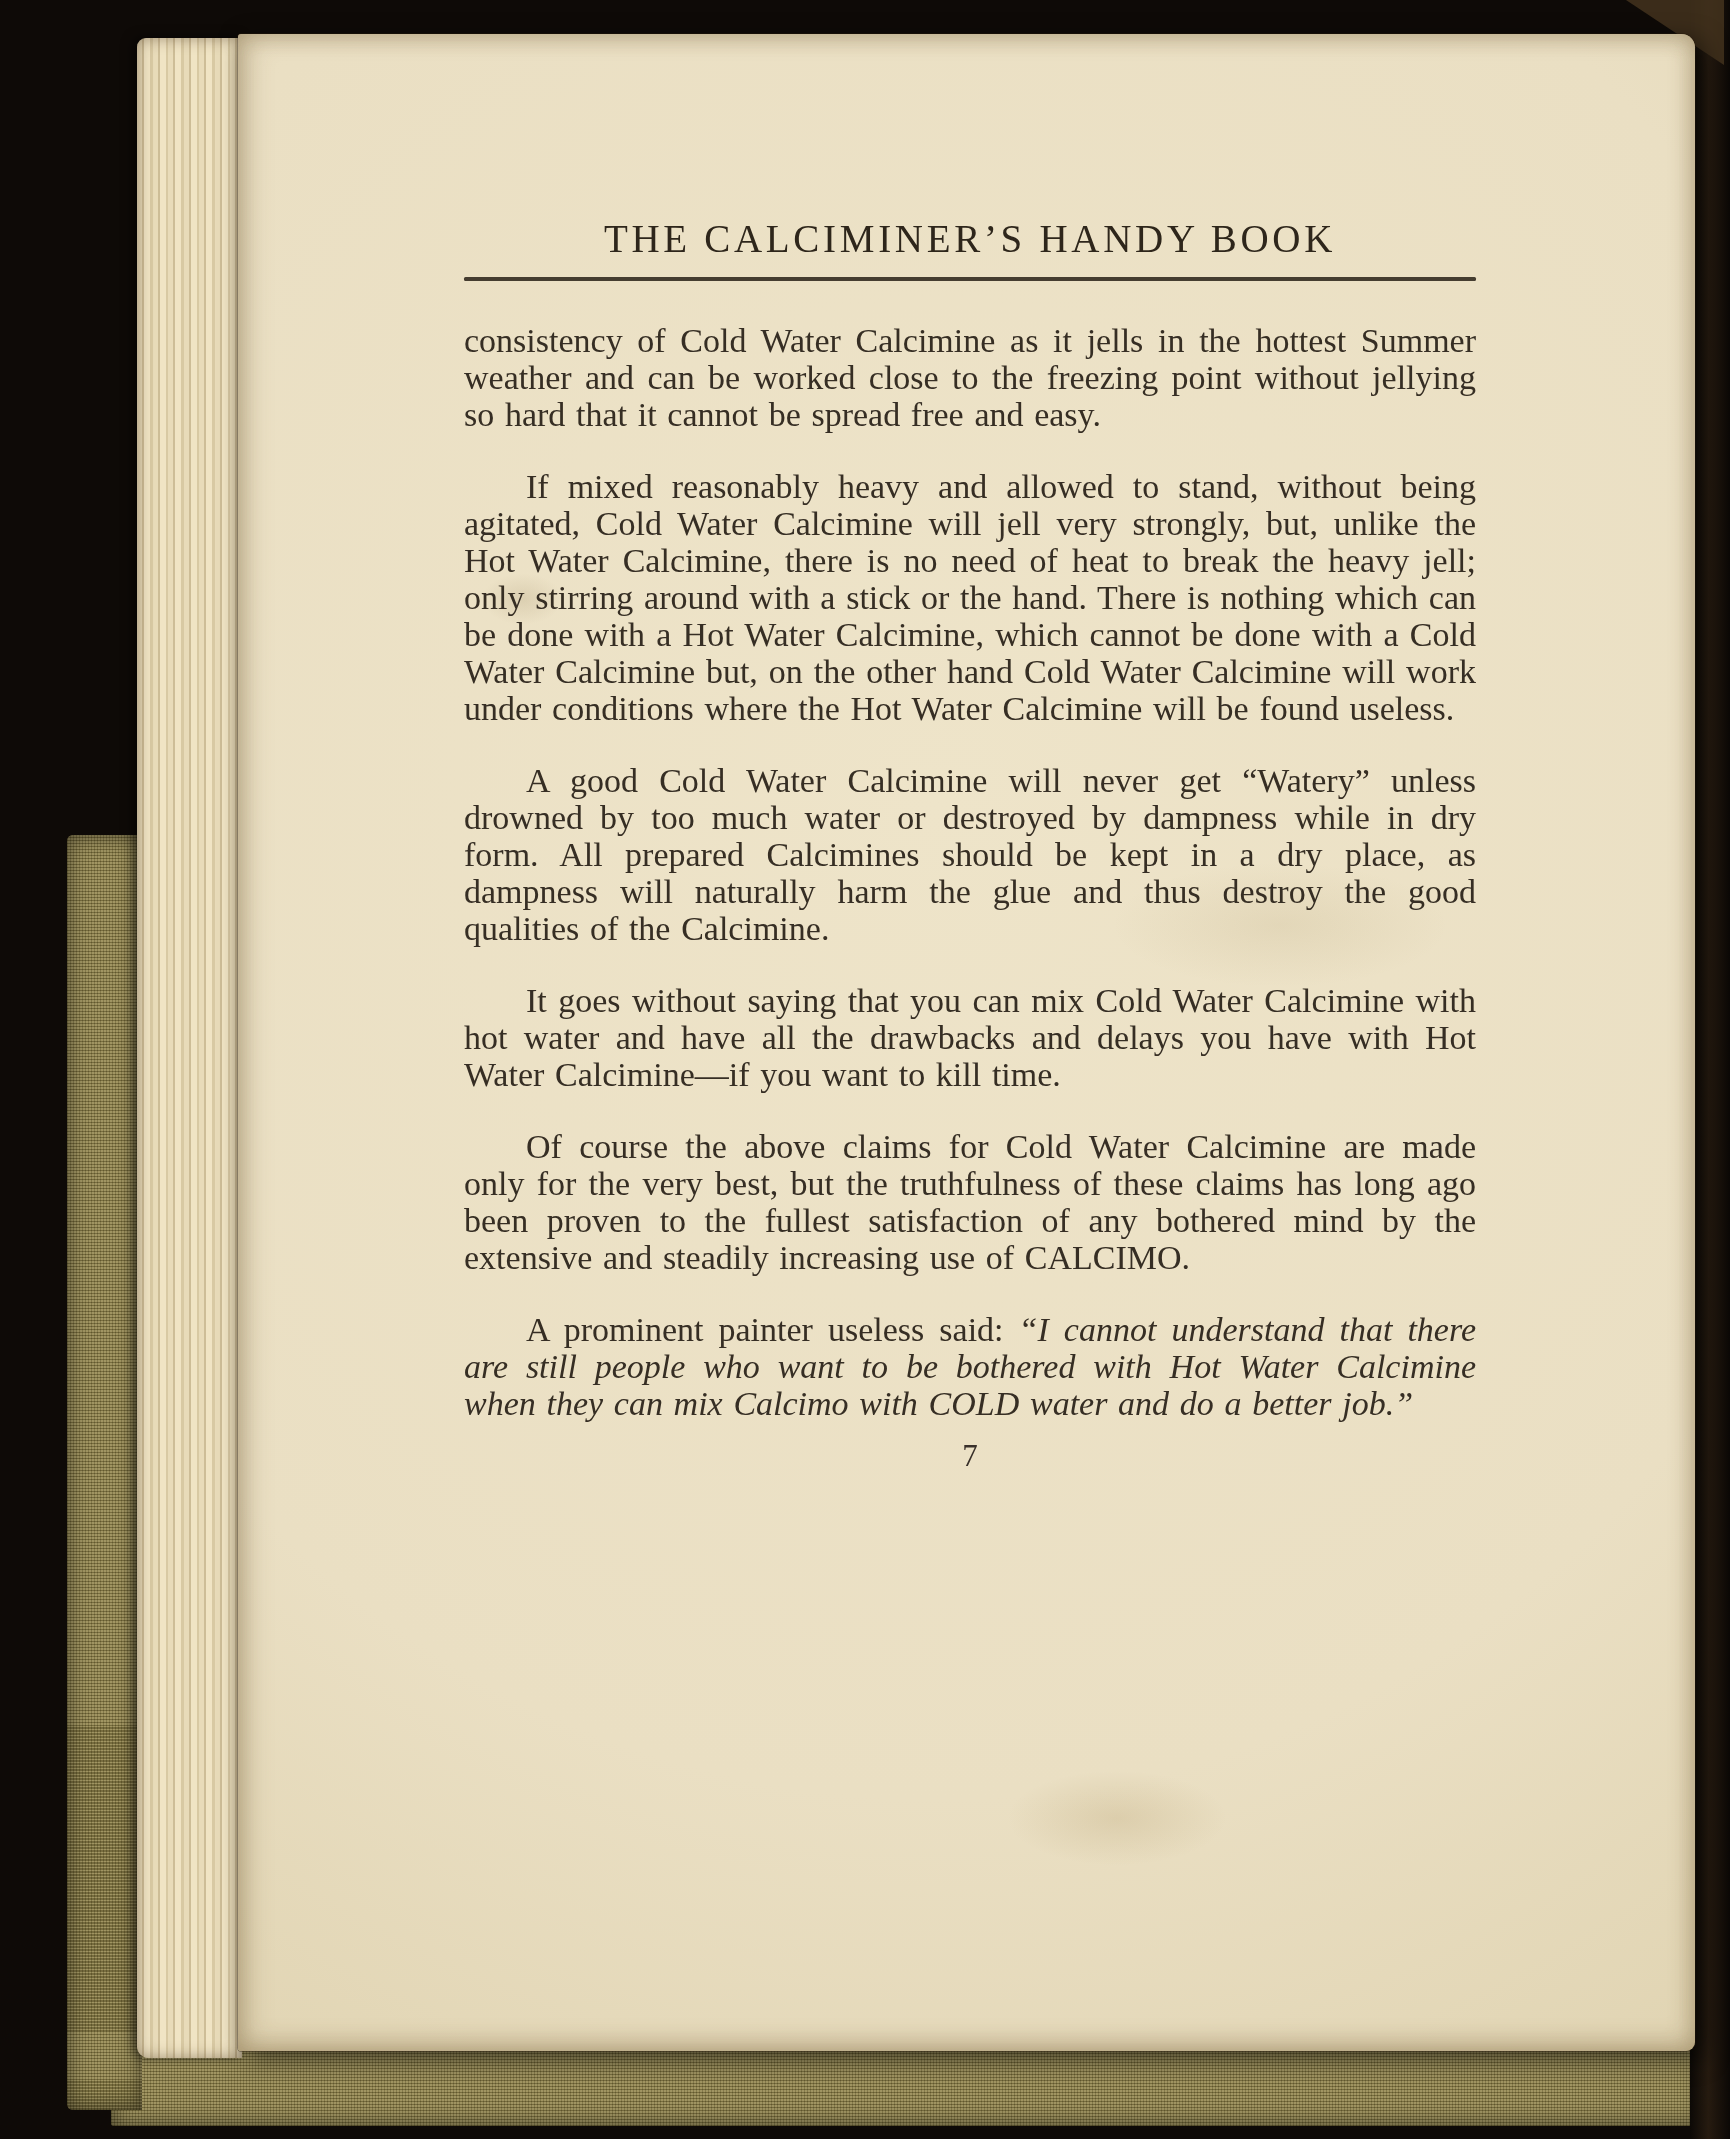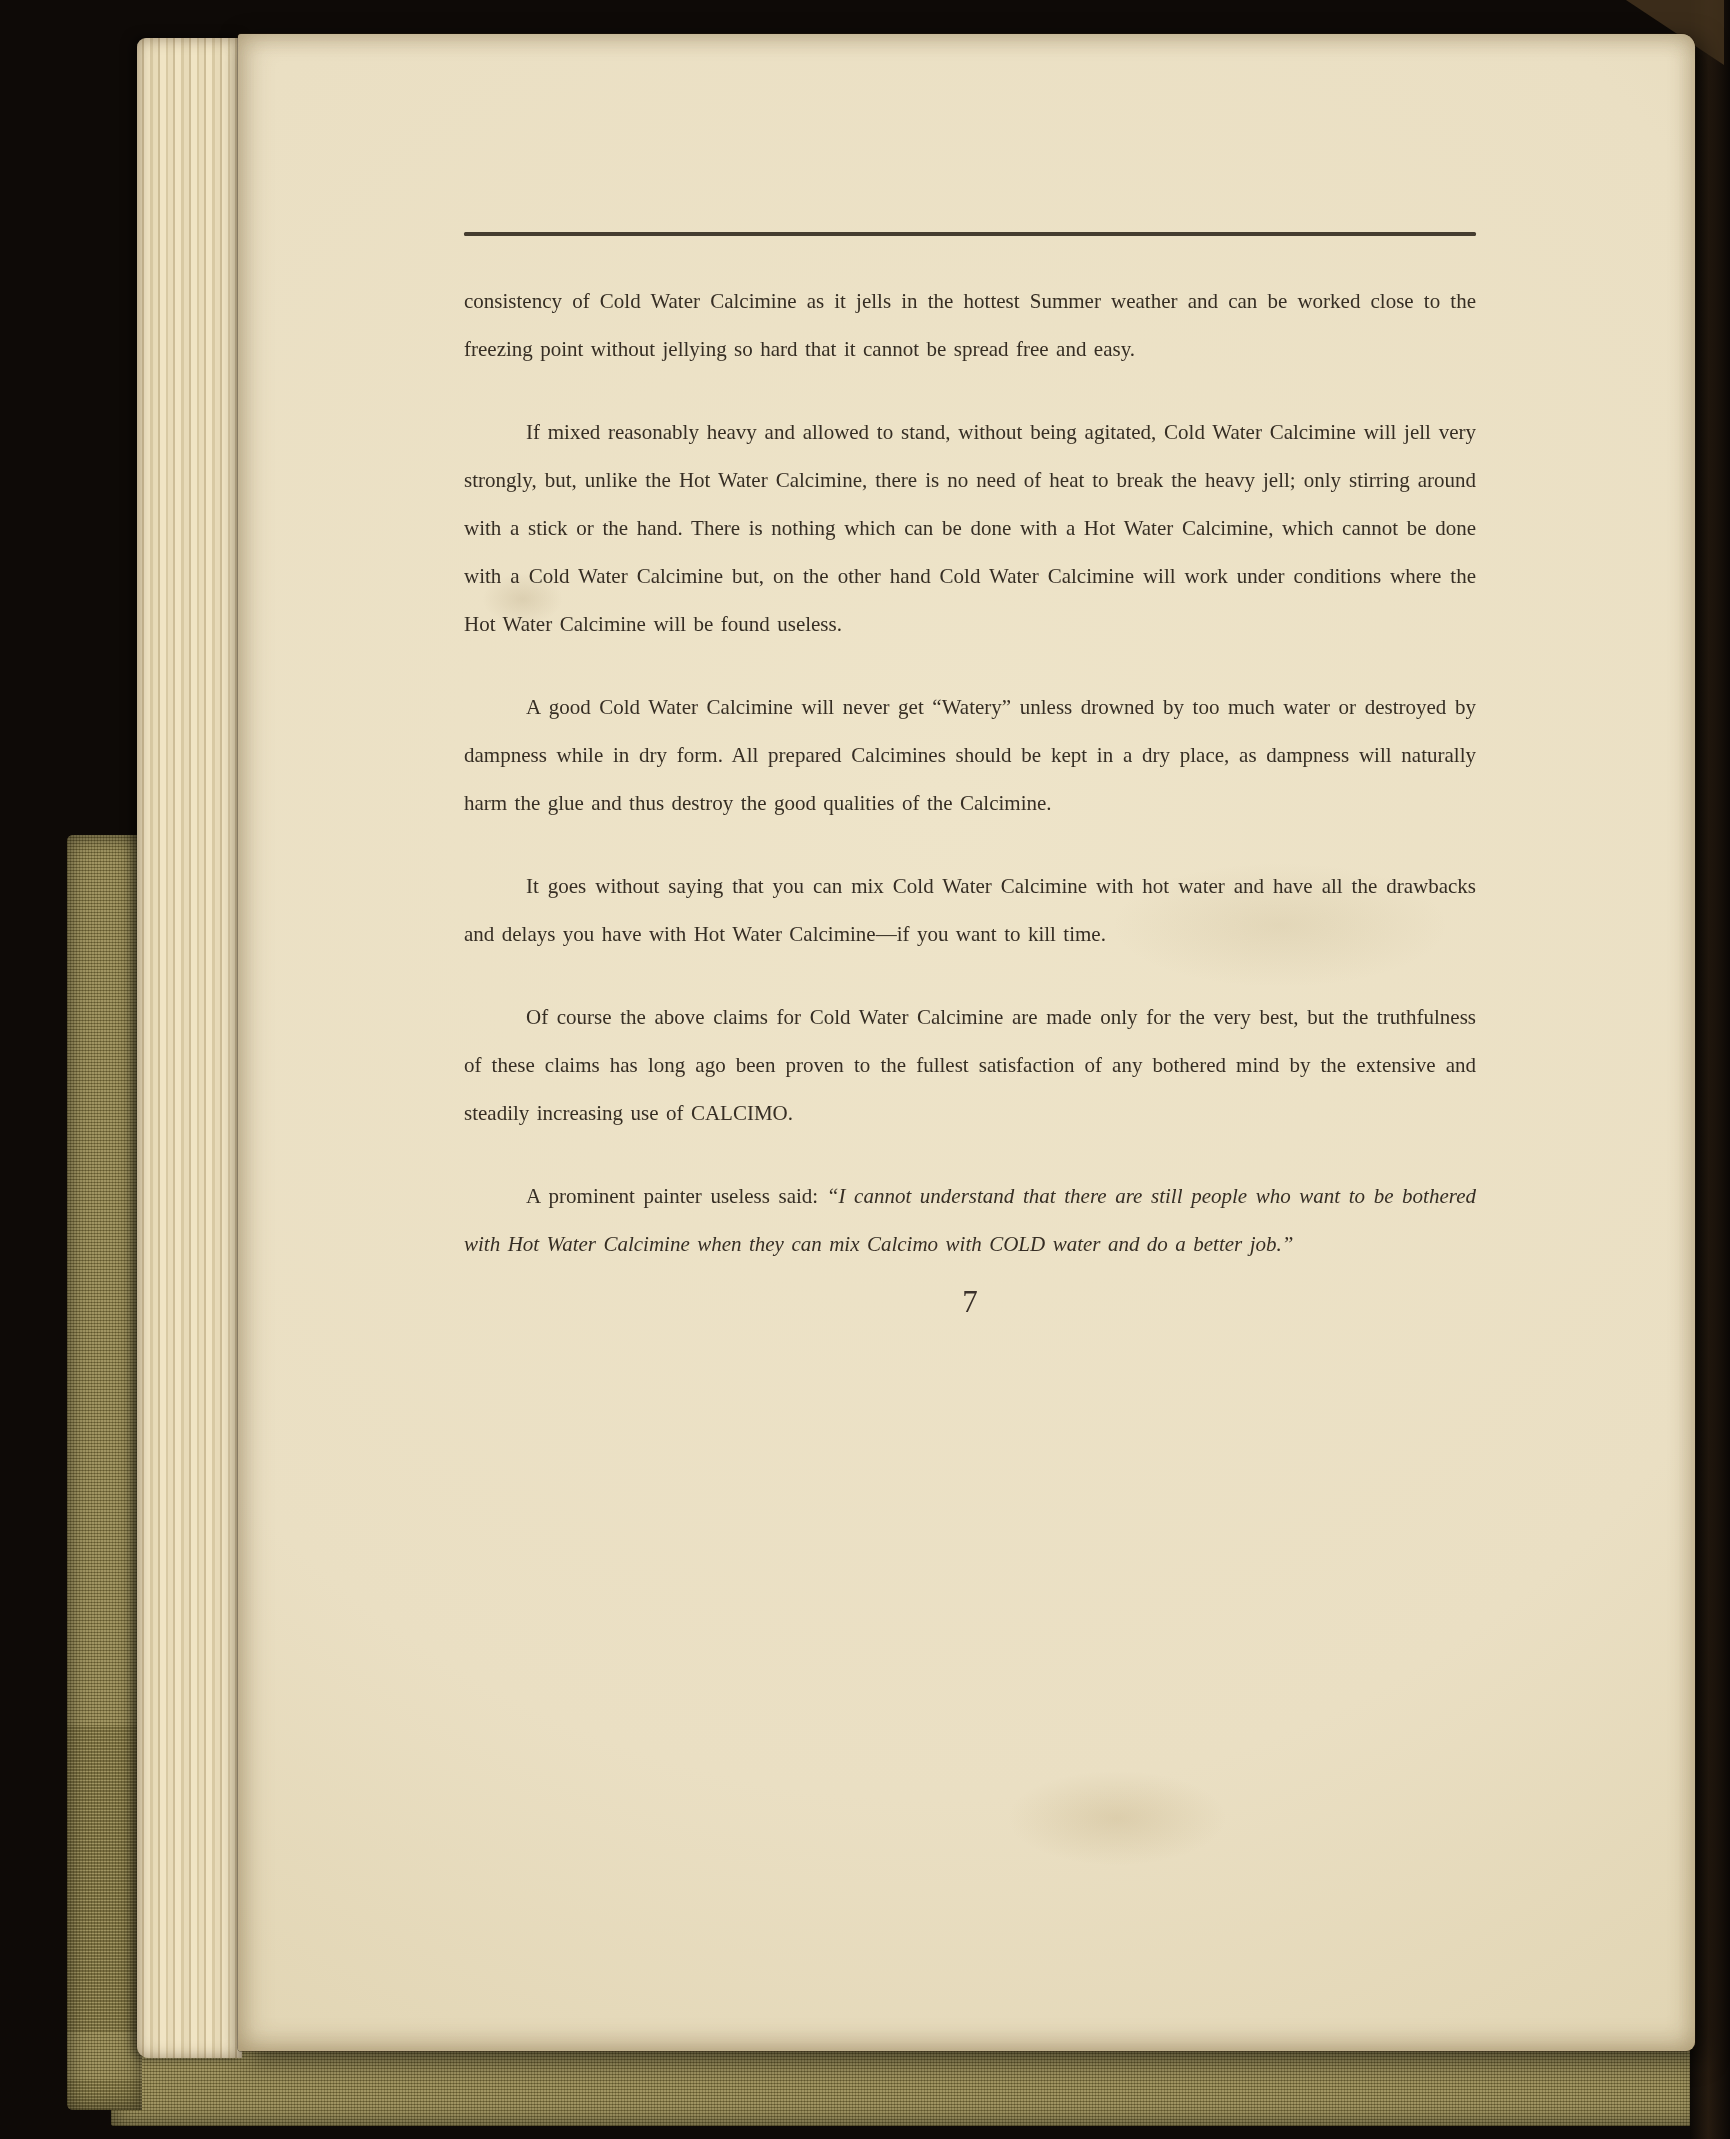--- a/index.html
+++ b/index.html
@@ -70,21 +70,21 @@
   }
   .running-head {
     margin: 0; font-size: 39px; font-weight: 500; letter-spacing: 3.7px;
     text-align: center; color: #2e261b; white-space: nowrap;
   }
   .header-rule {
     height: 3.7px; background: #2e261b; opacity: .88; border-radius: 1.5px;
     margin: 16.3px 0 41px 0;
   }
   .par {
-    margin: 0 0 16.3px 0; font-size: 21px; line-height: 48px;
+    margin: 0 0 16.3px 0; font-size: 34px; line-height: 37px;
     text-align: justify; word-spacing: 2.2px;
   }
   .par.indent { text-indent: 62px; margin-top: 35px; }
   .quote-italic { font-style: italic; }
   .page-number { text-align: center; font-size: 31px; margin-top: 12px; color: #39302a; }
 </style>
 </head>
 <body>
 
 <div>
@@ -95,20 +95,21 @@
   <div class="corner-tr"></div>
 
   <div class="page-stack"></div>
 
   <div class="page">
     <div class="stain stain-1"></div>
     <div class="stain stain-2"></div>
     <div class="stain stain-3"></div>
 
     <div class="text-block">
+      <h1 class="running-head">THE CALCIMINER’S HANDY BOOK</h1>
       <div class="header-rule"></div>
 
       <p class="par">consistency of Cold Water Calcimine as it jells in the hottest Summer weather and can be worked close to the freezing point without jellying so hard that it cannot be spread free and easy.</p>
       <p class="par indent">If mixed reasonably heavy and allowed to stand, without being agitated, Cold Water Calcimine will jell very strongly, but, unlike the Hot Water Calcimine, there is no need of heat to break the heavy jell; only stirring around with a stick or the hand.  There is nothing which can be done with a Hot Water Calcimine, which cannot be done with a Cold Water Calcimine but, on the other hand Cold Water Calcimine will work under conditions where the Hot Water Calcimine will be found useless.</p>
       <p class="par indent">A good Cold Water Calcimine will never get “Watery” unless drowned by too much water or destroyed by dampness while in dry form.  All prepared Calcimines should be kept in a dry place, as dampness will naturally harm the glue and thus destroy the good qualities of the Calcimine.</p>
       <p class="par indent">It goes without saying that you can mix Cold Water Calcimine with hot water and have all the drawbacks and delays you have with Hot Water Calcimine—if you want to kill time.</p>
       <p class="par indent">Of course the above claims for Cold Water Calcimine are made only for the very best, but the truthfulness of these claims has long ago been proven to the fullest satisfaction of any bothered mind by the extensive and steadily increasing use of CALCIMO.</p>
       <p class="par indent"><span>A prominent painter useless said:  </span><span class="quote-italic">“I cannot understand that there are still people who want to be bothered with Hot Water Calcimine when they can mix Calcimo with COLD water and do a better job.”</span></p>
 
       <div class="page-number">7</div>

